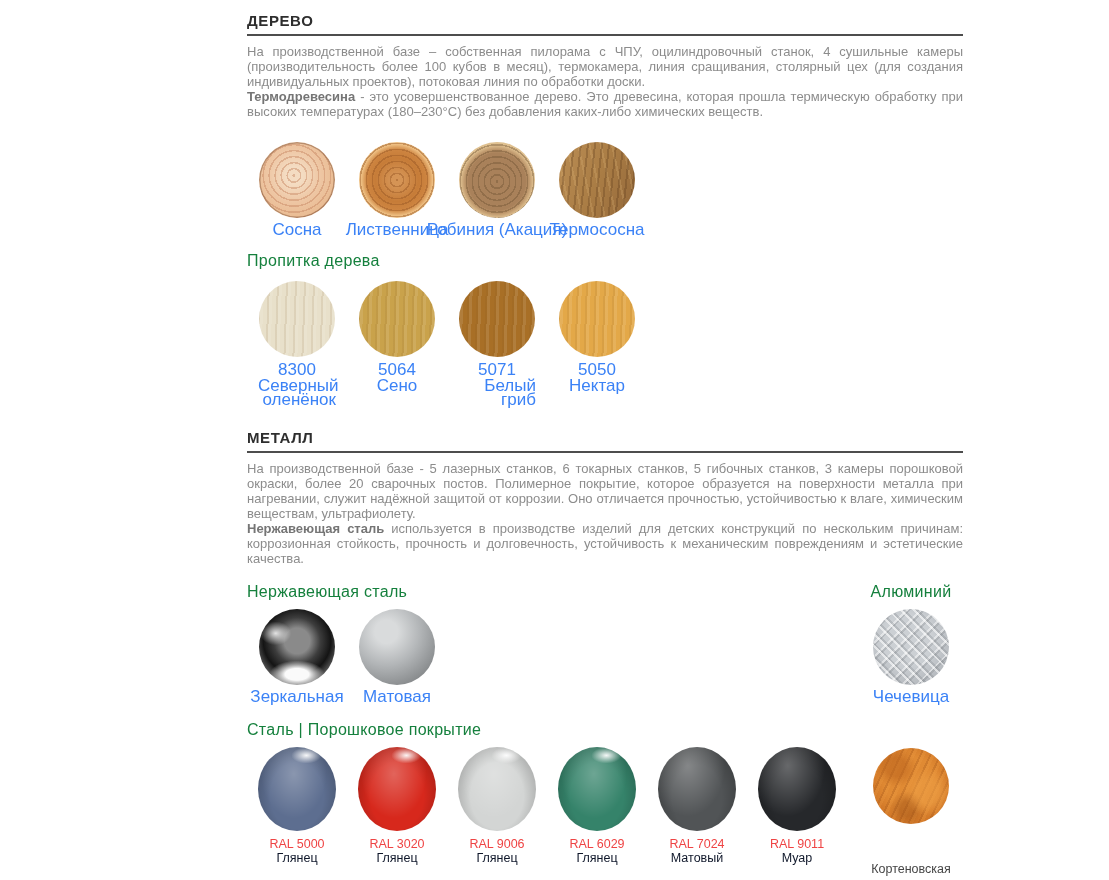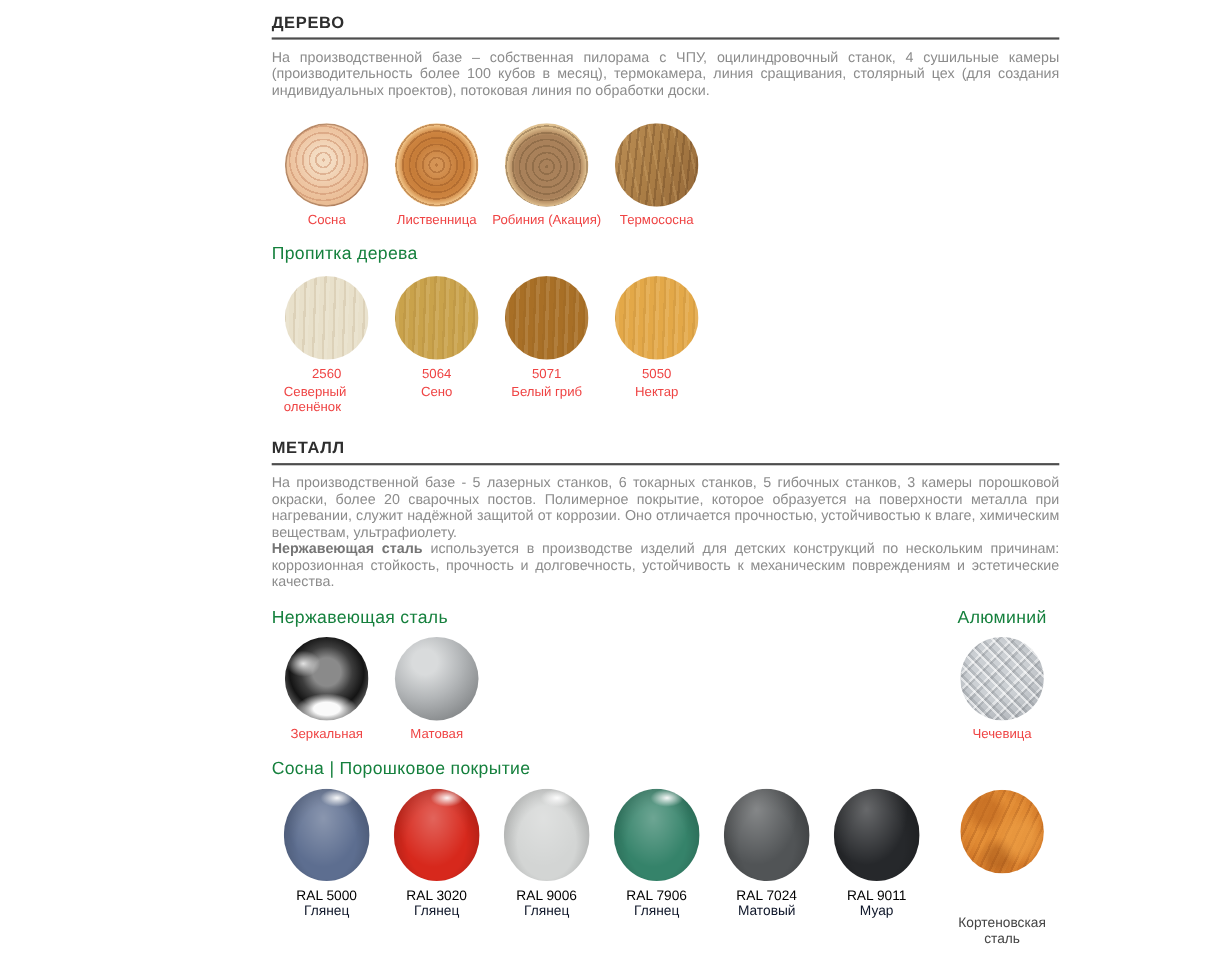--- a/index.html
+++ b/index.html
@@ -12,21 +12,21 @@
   .rule { border-bottom:2px solid #4d4d4d; margin-top:5px; }
 
   .body-text { margin-top:8px; font-size:13px; line-height:15px; color:#8c8c8c; text-align:justify; }
   .body-text b { color:#757575; }
   .body-text.cont { margin-top:0; }
 
   .sub-heading { font-size:16px; color:#15803d; letter-spacing:.3px; }
 
   .cols { display:flex; }
   .col { width:100px; display:flex; flex-direction:column; align-items:center; }
-  .swatch-label { margin-top:5px; font-size:12px; line-height:14px; color:#ef4444; text-align:left; white-space:nowrap; }
+  .swatch-label { margin-top:5px; font-size:17px; line-height:14px; color:#3b82f6; text-align:right; white-space:nowrap; }
   .swatch-label.wrap { white-space:normal; max-width:78px; margin-top:2px; }
   .swatch-label.code { margin-top:6px; }
 
   .disc { width:76px; height:76px; border-radius:50%; }
 
   
   .wood-pine{
     background:
       repeating-radial-gradient(circle at 46% 44%, rgba(198,134,98,.45) 0 1.5px, rgba(0,0,0,0) 1.5px 6px),
       radial-gradient(circle at 46% 44%, #f4dcc2 0 15%, #eec6a3 45%, #e9bb92 72%, #dfa87e 88%, #bb8c67 97%, #9d7152 100%);
@@ -107,34 +107,35 @@
   .imp-heading { margin-top:15px; }
   .metal-gap { margin-top:22px; }
 
   .split-row { display:flex; margin-top:17px; }
   .left-group { display:flex; flex-direction:column; }
   .right-group { margin-left:auto; width:104px; display:flex; flex-direction:column; align-items:center; }
   .group-heading-row { height:26px; display:flex; align-items:flex-start; }
   .right-group .group-heading-row { justify-content:center; }
   .offset-top { padding-top:27px;gap:32px; }
 
-  .ral-label-code { margin-top:6px; font-size:12.5px; line-height:14px; color:#000000; text-align:center; }
+  .ral-label-code { margin-top:6px; font-size:12.5px; line-height:14px; color:#ef4444; text-align:center; }
   .ral-label-finish { font-size:12.5px; line-height:14px; color:#0f172a; text-align:center; }
   .corten-label { margin-top:6px; font-size:12.5px; line-height:14px; color:#454545; text-align:center; max-width:92px; }
 </style>
 </head>
 <body>
 
 <div class="page">
   <div class="content">
 
     <div>
       <div class="section-title">ДЕРЕВО</div>
       <div class="rule"></div>
       <p class="body-text">На производственной базе – собственная пилорама с ЧПУ, оцилиндровочный станок, 4 сушильные камеры (производительность более 100 кубов в месяц), термокамера, линия сращивания, столярный цех (для создания индивидуальных проектов), потоковая линия по обработки доски.</p>
+      <p class="body-text cont"><b>Термодревесина</b><span> - это усовершенствованное дерево. Это древесина, которая прошла термическую обработку при высоких температурах (180–230°C) без добавления каких-либо химических веществ.</span></p>
 
       <div class="cols wood-row">
         <div class="col">
           <div class="disc wood-pine"></div>
           <div class="swatch-label">Сосна</div>
         </div>
         <div class="col">
           <div class="disc wood-larch"></div>
           <div class="swatch-label">Лиственница</div>
         </div>
@@ -146,21 +147,21 @@
           <div class="disc wood-thermo"></div>
           <div class="swatch-label">Термососна</div>
         </div>
       </div>
 
       <div class="sub-heading imp-heading">Пропитка дерева</div>
 
       <div class="cols imp-row">
         <div class="col">
           <div class="disc imp" style="--c: #e8e0ca;"></div>
-          <div class="swatch-label code">2560</div>
+          <div class="swatch-label code">8300</div>
           <div class="swatch-label wrap">Северный оленёнок</div>
         </div>
         <div class="col">
           <div class="disc imp" style="--c: #c9a24b;"></div>
           <div class="swatch-label code">5064</div>
           <div class="swatch-label wrap">Сено</div>
         </div>
         <div class="col">
           <div class="disc imp" style="--c: #a86f26;"></div>
           <div class="swatch-label code">5071</div>
@@ -201,41 +202,41 @@
             <div class="sub-heading">Алюминий</div>
           </div>
           <div class="disc alu"></div>
           <div class="swatch-label">Чечевица</div>
         </div>
       </div>
 
       <div class="split-row">
         <div class="left-group">
           <div class="group-heading-row">
-            <div class="sub-heading">Сосна | Порошковое покрытие</div>
+            <div class="sub-heading">Сталь | Порошковое покрытие</div>
           </div>
           <div class="cols">
             <div class="col">
               <div class="ral" style="--c: #5d6e90;"></div>
               <div class="ral-label-code">RAL 5000</div>
               <div class="ral-label-finish">Глянец</div>
             </div>
             <div class="col">
               <div class="ral" style="--c: #d7281c;"></div>
               <div class="ral-label-code">RAL 3020</div>
               <div class="ral-label-finish">Глянец</div>
             </div>
             <div class="col">
               <div class="ral" style="--c: #d3d5d4;"></div>
               <div class="ral-label-code">RAL 9006</div>
               <div class="ral-label-finish">Глянец</div>
             </div>
             <div class="col">
               <div class="ral" style="--c: #35836a;"></div>
-              <div class="ral-label-code">RAL 7906</div>
+              <div class="ral-label-code">RAL 6029</div>
               <div class="ral-label-finish">Глянец</div>
             </div>
             <div class="col">
               <div class="ral finish-matte" style="--c: #515456;"></div>
               <div class="ral-label-code">RAL 7024</div>
               <div class="ral-label-finish">Матовый</div>
             </div>
             <div class="col">
               <div class="ral finish-matte" style="--c: #26282b;"></div>
               <div class="ral-label-code">RAL 9011</div>

